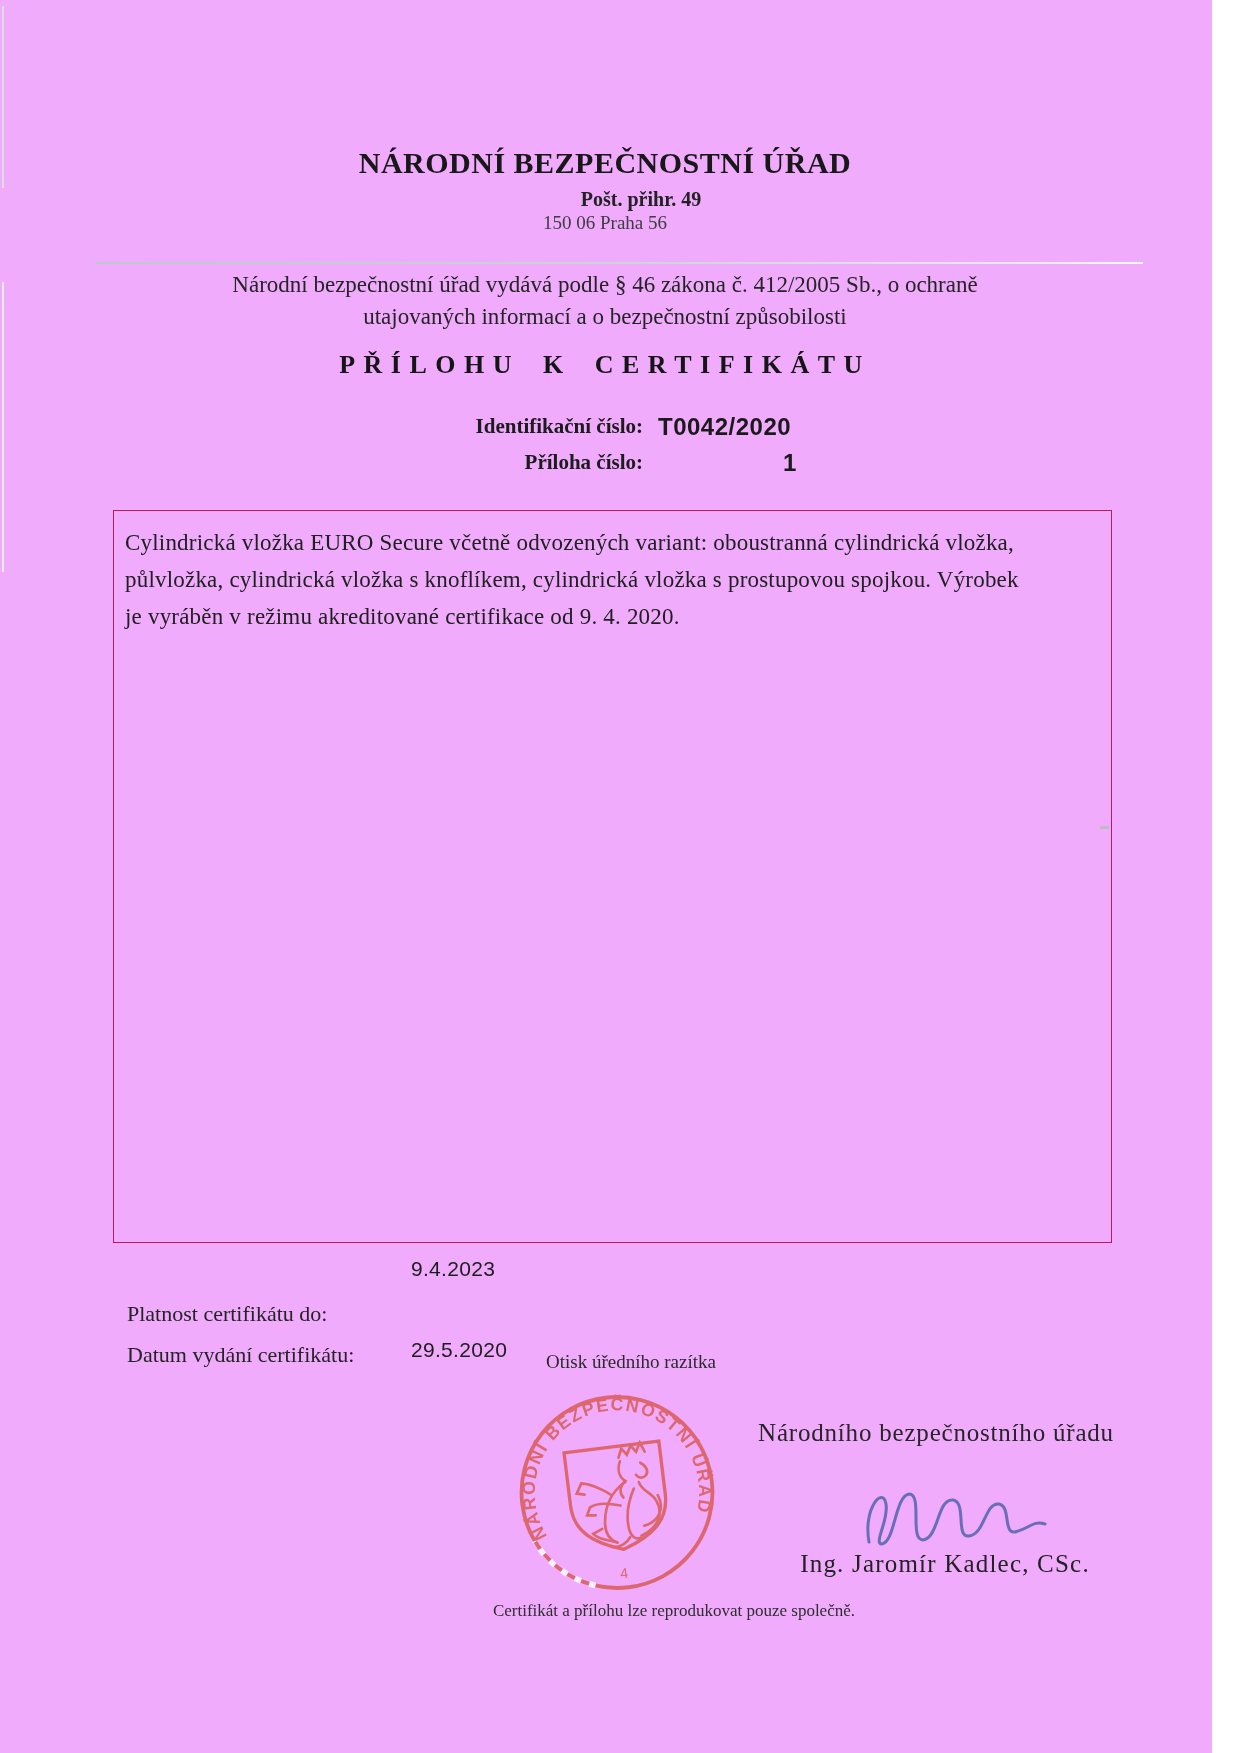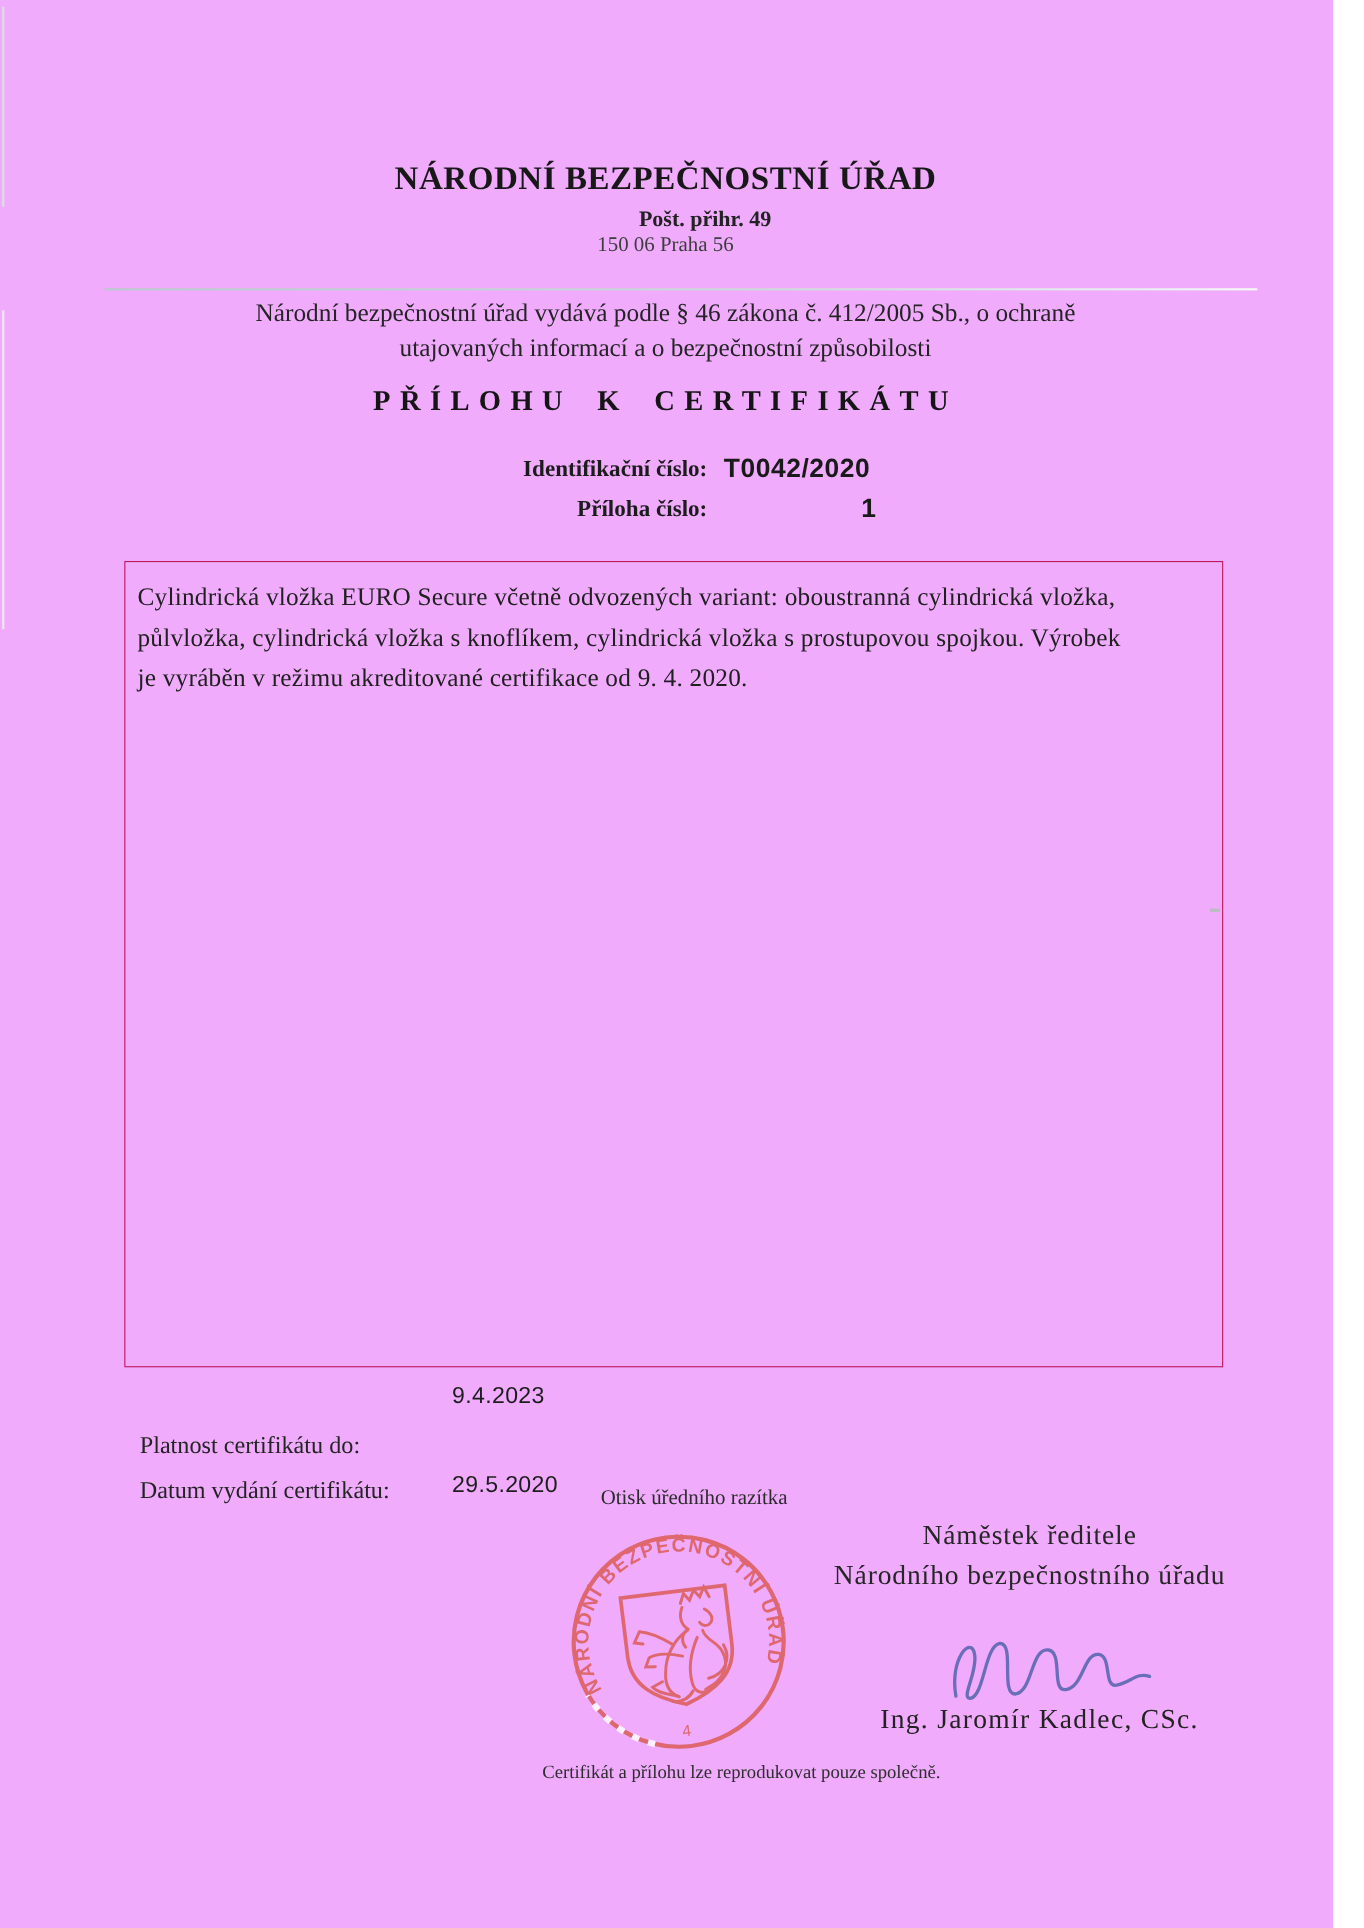--- a/index.html
+++ b/index.html
@@ -120,21 +120,20 @@
         <path d="M104 162 C96 158 86 158 80 150 l10 -4" stroke="#d9594f"></path>
         <path d="M118 158 C114 164 106 168 98 166" stroke="#d9594f"></path>
         <path d="M128 108 C120 122 116 136 118 150 C119 158 124 162 130 160" stroke="#d9594f"></path>
         <path d="M130 158 C148 152 156 138 150 124 C146 114 136 112 134 102" stroke="#d9594f"></path>
         <path d="M134 148 C150 146 158 132 152 118" stroke="#d9594f"></path>
       </g>
       <text x="103" y="200" font-family="Liberation Sans, sans-serif" font-size="15" fill="#d9594f">4</text>
     </g>
   </svg>
 
-  <div class="abs center role-1">Náměstek ředitele</div>
   <div class="abs center role-2">Národního bezpečnostního úřadu</div>
   <svg class="sig-svg abs" width="205" height="80" viewBox="0 0 205 80">
     <path d="M14 64 C8 30 28 8 31 26 C34 42 18 66 27 66 C40 64 40 18 54 16
              C68 16 54 62 68 62 C84 60 82 20 98 22 C112 24 100 60 114 58
              C130 56 130 24 144 26 C156 28 148 56 160 54 C174 51 178 42 190 46" fill="none" stroke-width="3" stroke-linecap="round" opacity="0.9" stroke="#5a67b0"></path>
   </svg>
   <div class="abs center sig-name">Ing. Jaromír Kadlec, CSc.</div>
 
   <div class="abs center footer-note">Certifikát a přílohu lze reprodukovat pouze společně.</div>
 

